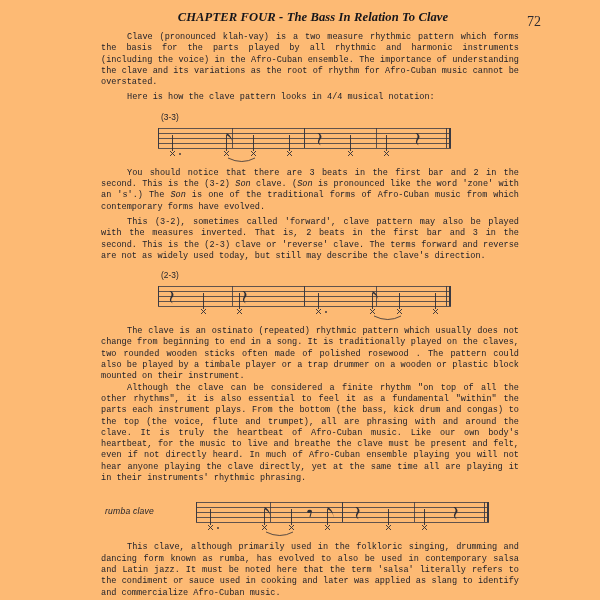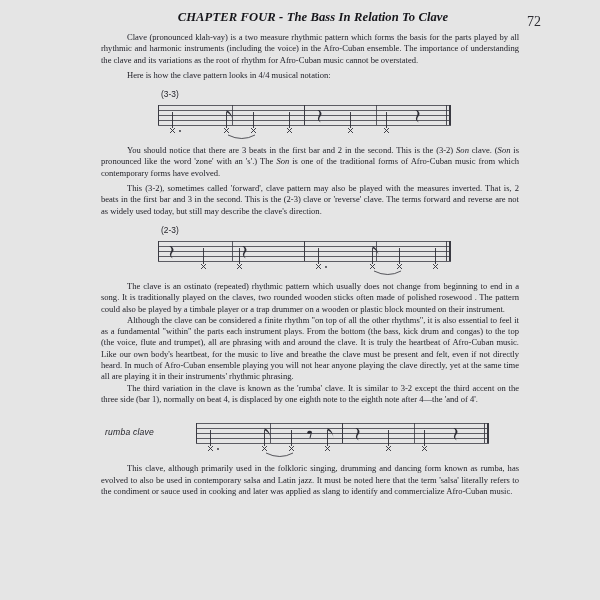--- a/index.html
+++ b/index.html
@@ -5,21 +5,21 @@
 <style>
   html, body {
     margin: 0;
     padding: 0;
     background: #ffffff;
   }
   .page {
     position: relative;
     width: 600px;
     height: 600px;
-    background: #e5e5e5;
+    background: #fdba74;
     overflow: hidden;
     font-family: "Liberation Serif", "DejaVu Serif", serif;
     color: #1d1d22;
   }
   .content {
     position: absolute;
     left: 101px;
     top: 10px;
     width: 418px;
   }
@@ -49,20 +49,21 @@
   }
   p.body-text {
     margin: 0 0 0 0;
     text-indent: 26px;
     text-align: justify;
     font-size: 8.55px;
     line-height: 11.3px;
     color: #22222a;
     -webkit-hyphens: none;
     hyphens: none;
+    font-family: Liberation Mono, monospace;
   }
   .gap-sm { height: 4px; }
   .gap-md { height: 8px; }
   em.it { font-style: italic; }
 
   
   .staff-block {
     position: relative;
     width: 418px;
   }
@@ -242,21 +243,20 @@
         <path d="M273 36 q14 7 27 0" stroke="#2e2e36" stroke-width="0.8" fill="none"></path>
       </svg>
     </div>
 
     <div class="gap-sm"></div>
 
     <p class="body-text">The clave is an ostinato (repeated) rhythmic pattern which usually does not change from beginning to end in a song. It is traditionally played on the claves, two rounded wooden sticks often made of polished rosewood . The pattern could also be played by a timbale player or a trap drummer on a wooden or plastic block mounted on their instrument.</p>
 
     <p class="body-text">Although the clave can be considered a finite rhythm "on top of all the other rhythms", it is also essential to feel it as a fundamental "within" the parts each instrument plays. From the bottom (the bass, kick drum and congas) to the top (the voice, flute and trumpet), all are phrasing with and around the clave. It is truly the heartbeat of Afro-Cuban music. Like our own body's heartbeat, for the music to live and breathe the clave must be present and felt, even if not directly heard. In much of Afro-Cuban ensemble playing you will not hear anyone playing the clave directly, yet at the same time all are playing it in their instruments' rhythmic phrasing.</p>
 
-    <p class="body-text">The third variation in the clave is known as the 'rumba' clave. It is similar to 3-2 except the third accent on the three side (bar 1), normally on beat 4, is displaced by one eighth note to the eighth note after 4—the 'and of 4'.</p>
 
     <div class="gap-md"></div>
 
     <div class="staff-block" style="height:46px;">
       <div class="staff-label word" style="left:4px; top:14px;">rumba clave</div>
       <svg class="staff-svg" width="418" height="42" viewBox="0 0 418 42" style="position:absolute; left:0; top:4px;">
         <g stroke="#3a3a42" stroke-width="0.8" shape-rendering="crispEdges">
           <line x1="95" y1="6" x2="388" y2="6"></line>
           <line x1="95" y1="11" x2="388" y2="11"></line>
           <line x1="95" y1="16" x2="388" y2="16"></line>

